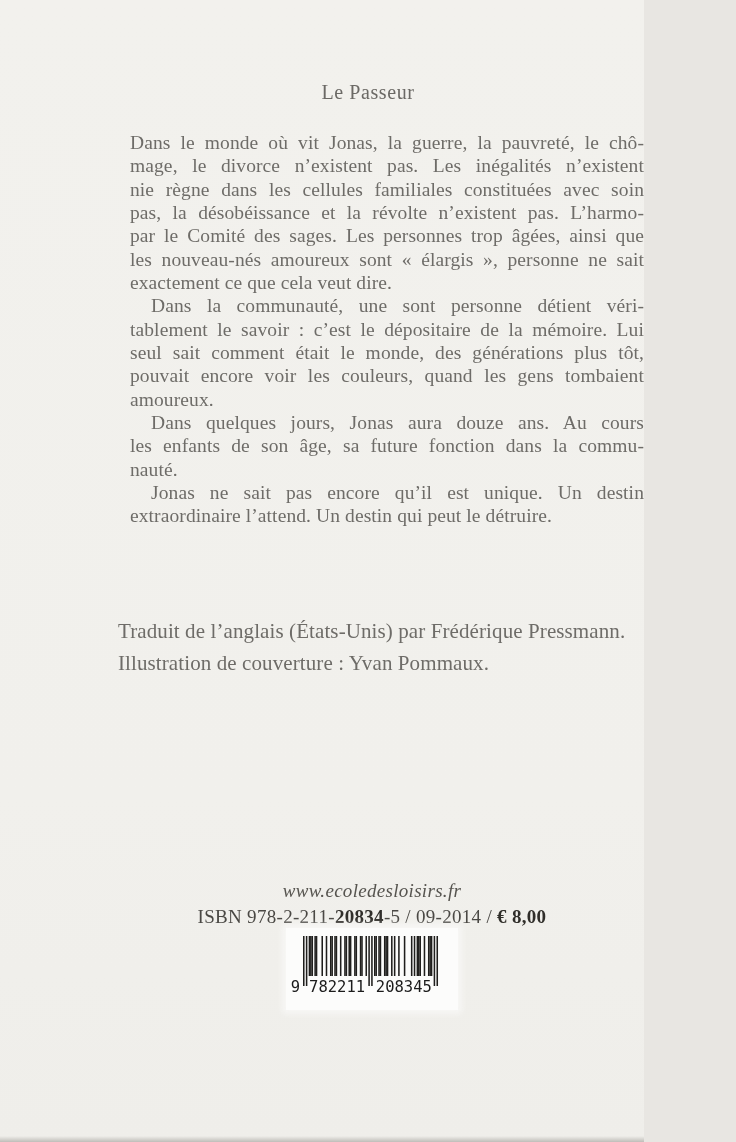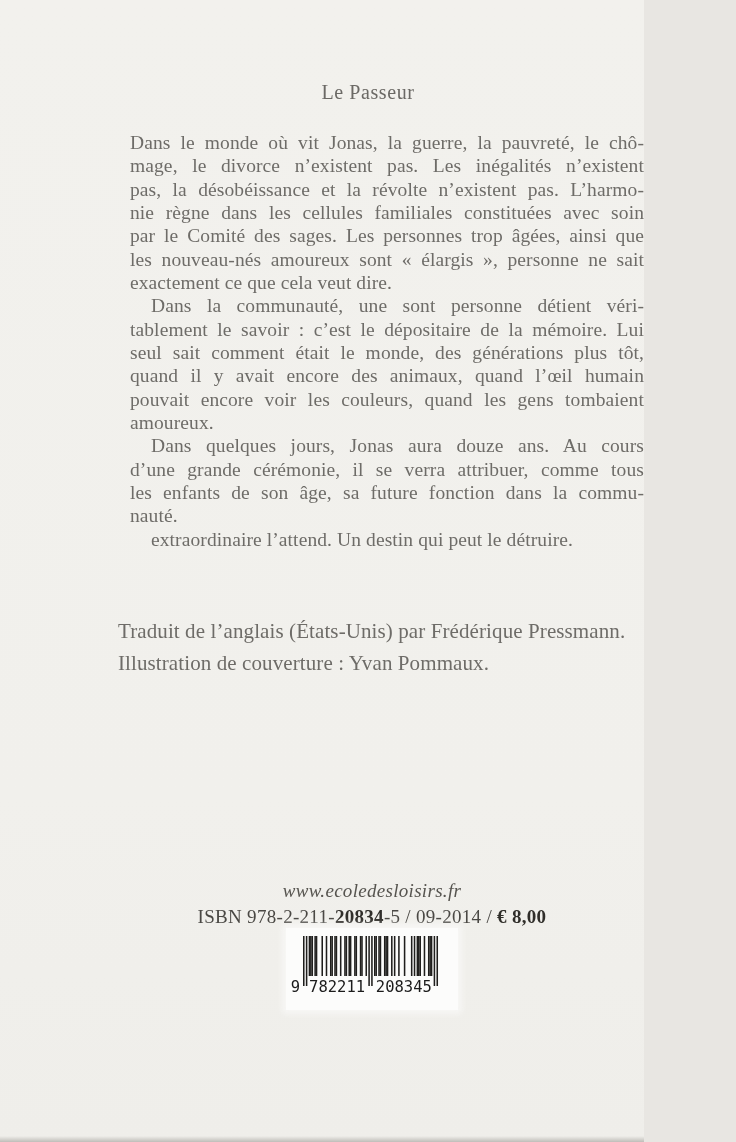--- a/index.html
+++ b/index.html
@@ -89,41 +89,40 @@
 <body>
 
 <div class="page">
 
   <div class="title">Le Passeur</div>
 
   <div class="synopsis">
       <div class="para">
         <div class="line">Dans le monde où vit Jonas, la guerre, la pauvreté, le chô-</div>
         <div class="line">mage, le divorce n’existent pas. Les inégalités n’existent</div>
+        <div class="line">nie règne dans les cellules familiales constituées avec soin</div>
         <div class="line">pas, la désobéissance et la révolte n’existent pas. L’harmo-</div>
-        <div class="line">nie règne dans les cellules familiales constituées avec soin</div>
         <div class="line">par le Comité des sages. Les personnes trop âgées, ainsi que</div>
         <div class="line">les nouveau-nés amoureux sont « élargis », personne ne sait</div>
         <div class="line last">exactement ce que cela veut dire.</div>
       </div>
       <div class="para indent">
         <div class="line">Dans la communauté, une sont personne détient véri-</div>
         <div class="line">tablement le savoir : c’est le dépositaire de la mémoire. Lui</div>
         <div class="line">seul sait comment était le monde, des générations plus tôt,</div>
-        <div class="line">quand il y avait encore des animaux, quand l’œil humain</div>
         <div class="line">pouvait encore voir les couleurs, quand les gens tombaient</div>
         <div class="line last">amoureux.</div>
       </div>
       <div class="para indent">
         <div class="line">Dans quelques jours, Jonas aura douze ans. Au cours</div>
-        <div class="line">d’une grande cérémonie, il se verra attribuer, comme tous</div>
         <div class="line">les enfants de son âge, sa future fonction dans la commu-</div>
         <div class="line last">nauté.</div>
       </div>
       <div class="para indent">
+        <div class="line">Jonas ne sait pas encore qu’il est unique. Un destin</div>
         <div class="line last">extraordinaire l’attend. Un destin qui peut le détruire.</div>
       </div>
     </div>
 
   <div class="credit translation">Traduit de l’anglais (États-Unis) par Frédérique Pressmann.</div>
 
   <div class="credit illustration">Illustration de couverture : Yvan Pommaux.</div>
 
   <div class="footer-center website">www.ecoledesloisirs.fr</div>
 

